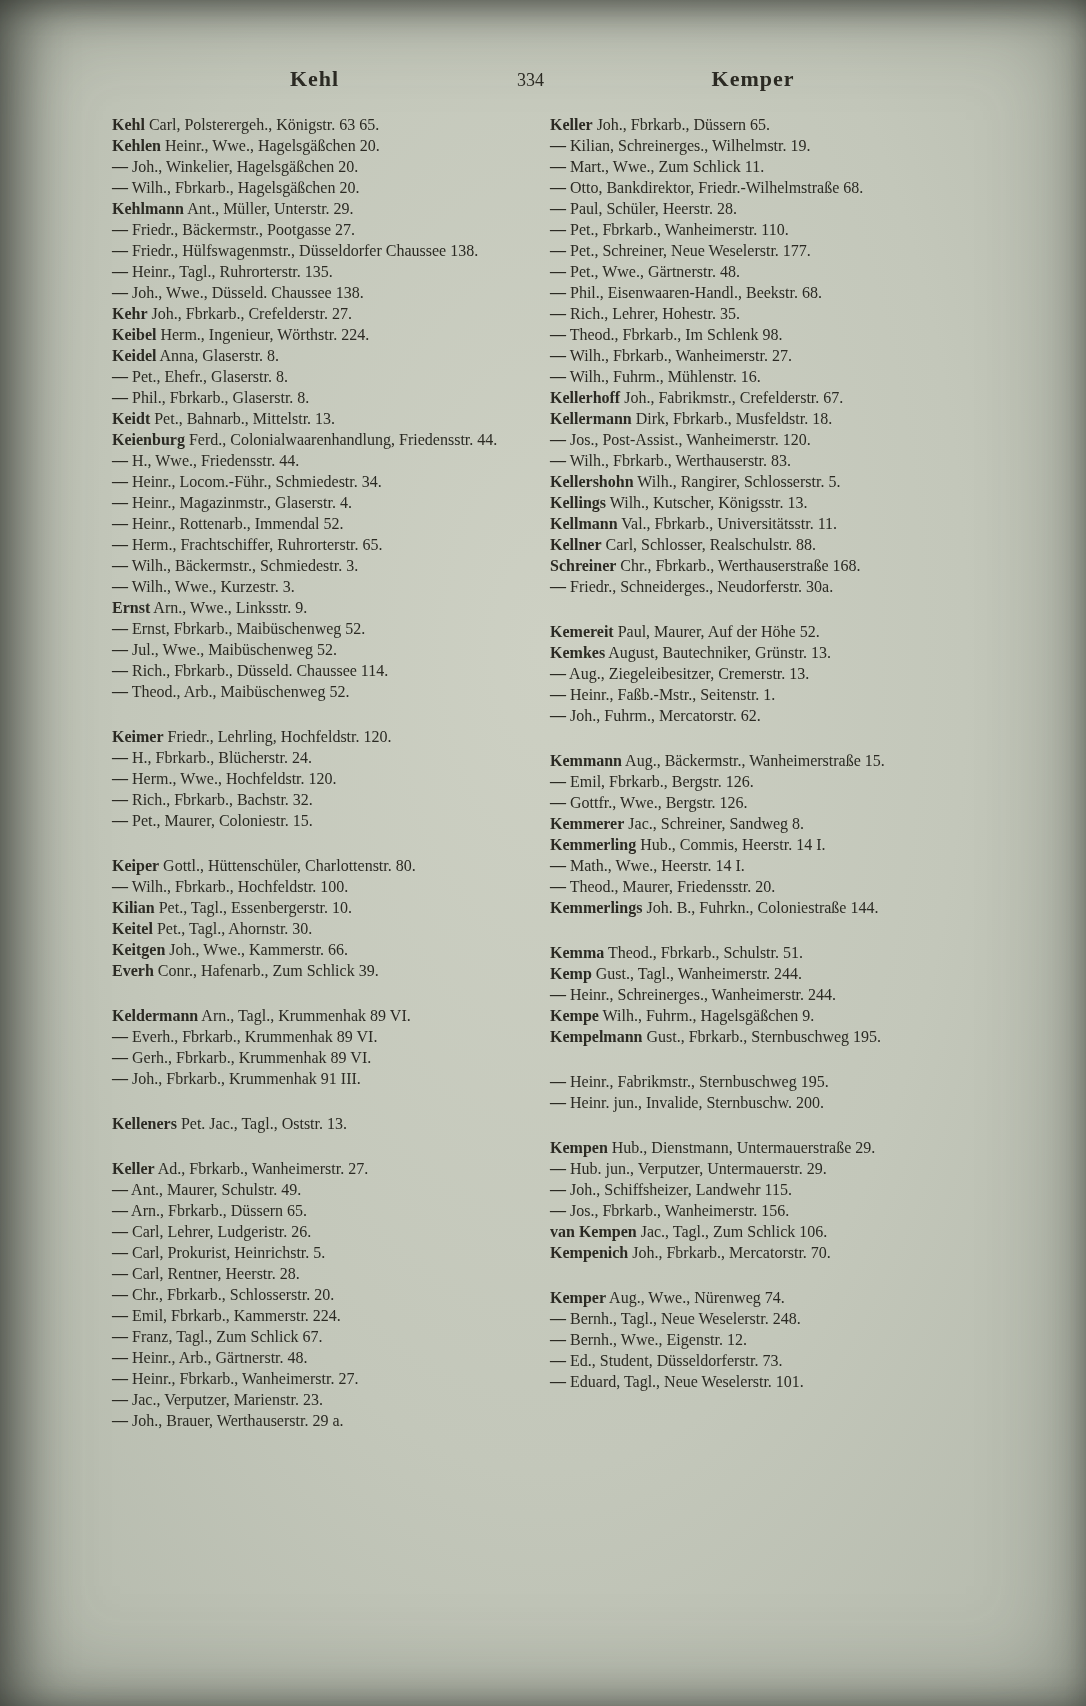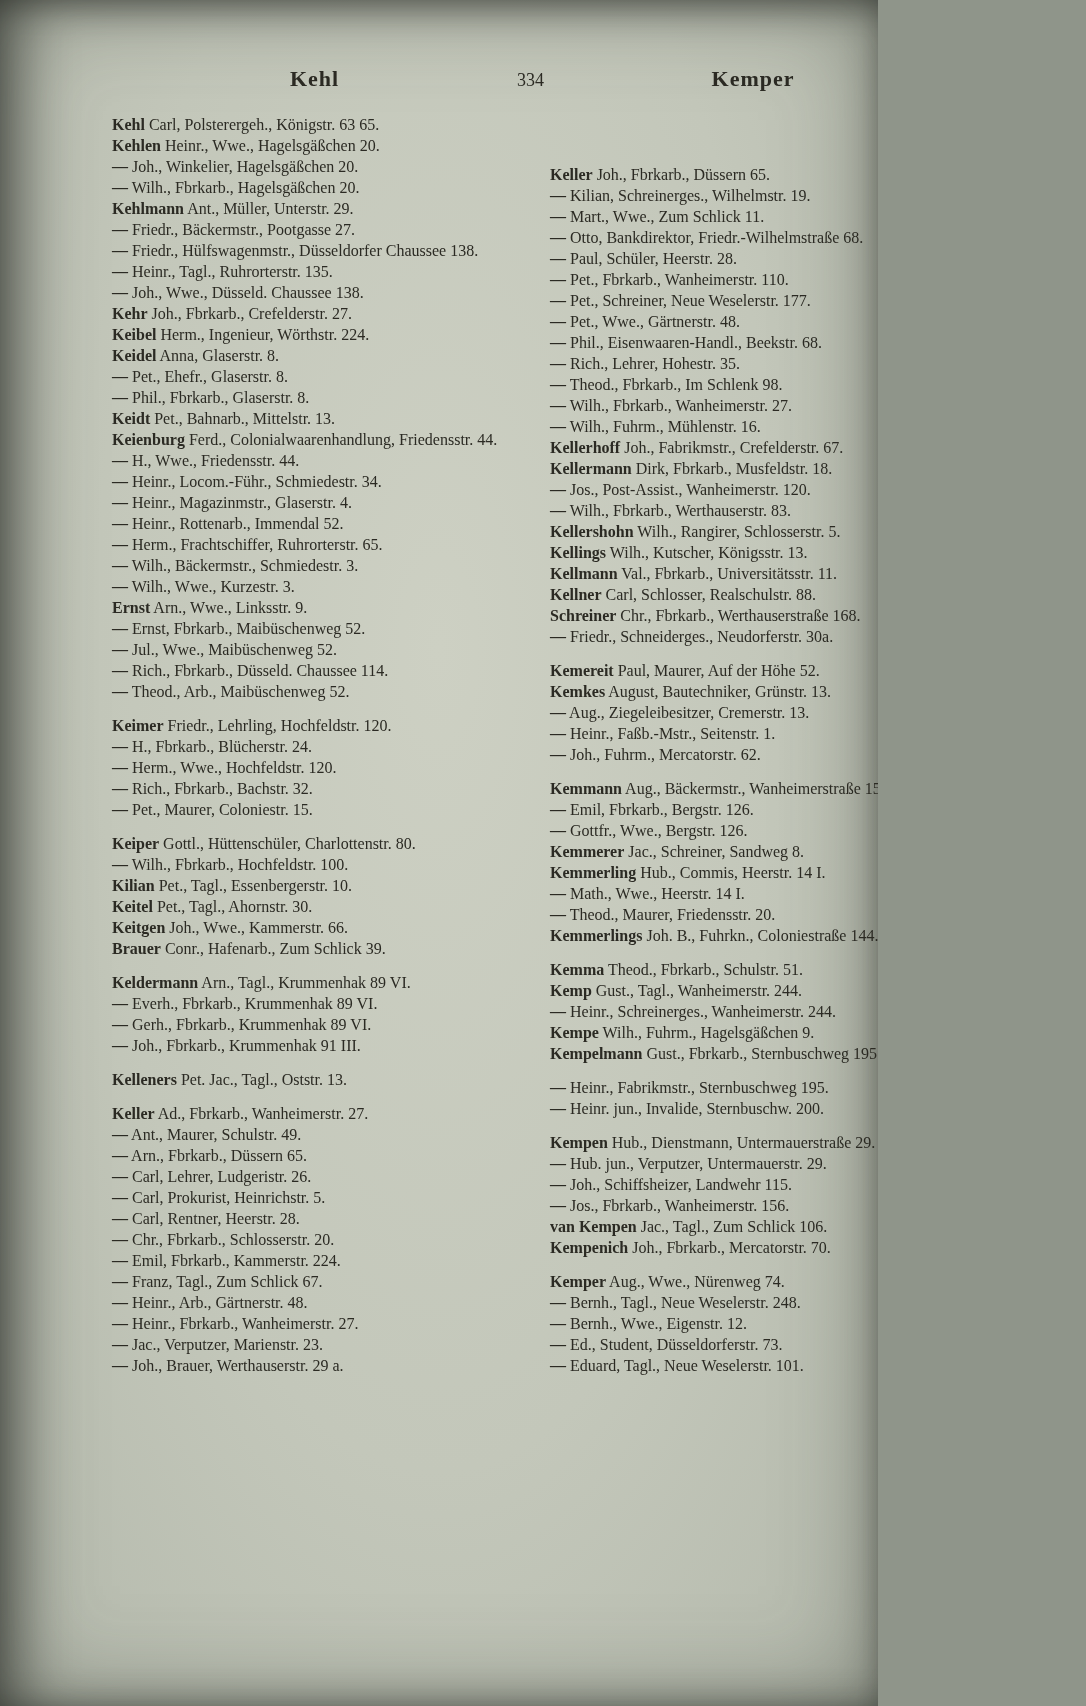--- a/index.html
+++ b/index.html
@@ -3,21 +3,21 @@
 <meta charset="utf-8">
 <style>
   html,body{margin:0;padding:0;}
   body{
     width:1086px;height:1706px;
     background:#8f958a;
     font-family:"Liberation Serif", serif;
   }
   .scan{
     position:relative;
-    width:878px;height:1706px;
+    width:1086px;height:1706px;
     overflow:hidden;
     background:radial-gradient(ellipse at 50% 38%, #cdd0c3 0%, #c3c7ba 55%, #b3b8ab 100%);
     box-shadow:
       inset 0 0 90px 12px rgba(55,60,52,.38),
       inset 45px 0 55px -30px rgba(28,30,26,.6),
       inset 0 28px 35px -22px rgba(28,30,26,.55),
       inset -22px 0 35px -22px rgba(28,30,26,.35),
       inset 0 -24px 35px -24px rgba(28,30,26,.4);
   }
   .content{
@@ -37,37 +37,37 @@
     letter-spacing:1px;
   }
   .hdr-left{width:405px;text-align:center;}
   .hdr-num{
     width:35px;text-align:left;
     font-size:18px;font-weight:400;
   }
   .hdr-right{flex:1;text-align:center;}
   .cols{
     display:flex;
-    align-items:flex-end;
+    align-items:flex-start;
   }
   .col{
     width:403px;
     font-size:16px;
     line-height:21px;
   }
   .divider{
     width:1px;
     background:#55564e;
     margin:2px 17px 10px 17px;
   }
   .entry{
     padding-left:24px;
     text-indent:-24px;
   }
-  .entry.gap{margin-top:13px;}
+  .entry.gap{margin-top:24px;}
   .head{font-weight:700;}
 </style>
 </head>
 <body>
 
 <div class="scan">
   <div class="content">
 
     <div class="page-header">
       <span class="hdr-kw hdr-left">Kehl</span>
@@ -108,21 +108,21 @@
           <div class="entry gap"><span class="head">Keimer</span> Friedr., Lehrling, Hochfeldstr. 120.</div>
           <div class="entry"><span class="head">—</span> H., Fbrkarb., Blücherstr. 24.</div>
           <div class="entry"><span class="head">—</span> Herm., Wwe., Hochfeldstr. 120.</div>
           <div class="entry"><span class="head">—</span> Rich., Fbrkarb., Bachstr. 32.</div>
           <div class="entry"><span class="head">—</span> Pet., Maurer, Coloniestr. 15.</div>
           <div class="entry gap"><span class="head">Keiper</span> Gottl., Hüttenschüler, Charlottenstr. 80.</div>
           <div class="entry"><span class="head">—</span> Wilh., Fbrkarb., Hochfeldstr. 100.</div>
           <div class="entry"><span class="head">Kilian</span> Pet., Tagl., Essenbergerstr. 10.</div>
           <div class="entry"><span class="head">Keitel</span> Pet., Tagl., Ahornstr. 30.</div>
           <div class="entry"><span class="head">Keitgen</span> Joh., Wwe., Kammerstr. 66.</div>
-          <div class="entry"><span class="head">Brauer</span> Conr., Hafenarb., Zum Schlick 39.</div>
+          <div class="entry"><span class="head">Everh</span> Conr., Hafenarb., Zum Schlick 39.</div>
           <div class="entry gap"><span class="head">Keldermann</span> Arn., Tagl., Krummenhak 89 VI.</div>
           <div class="entry"><span class="head">—</span> Everh., Fbrkarb., Krummenhak 89 VI.</div>
           <div class="entry"><span class="head">—</span> Gerh., Fbrkarb., Krummenhak 89 VI.</div>
           <div class="entry"><span class="head">—</span> Joh., Fbrkarb., Krummenhak 91 III.</div>
           <div class="entry gap"><span class="head">Kelleners</span> Pet. Jac., Tagl., Oststr. 13.</div>
           <div class="entry gap"><span class="head">Keller</span> Ad., Fbrkarb., Wanheimerstr. 27.</div>
           <div class="entry"><span class="head">—</span> Ant., Maurer, Schulstr. 49.</div>
           <div class="entry"><span class="head">—</span> Arn., Fbrkarb., Düssern 65.</div>
           <div class="entry"><span class="head">—</span> Carl, Lehrer, Ludgeristr. 26.</div>
           <div class="entry"><span class="head">—</span> Carl, Prokurist, Heinrichstr. 5.</div>

